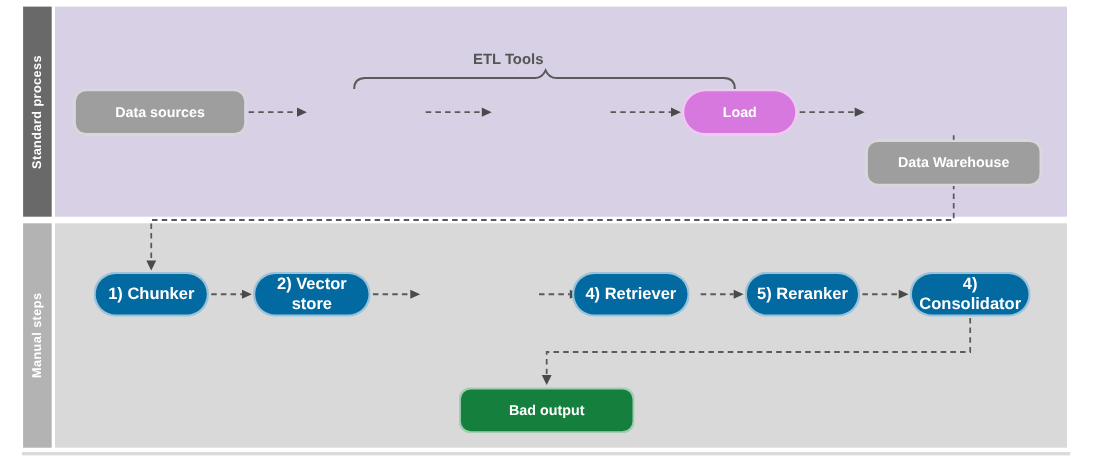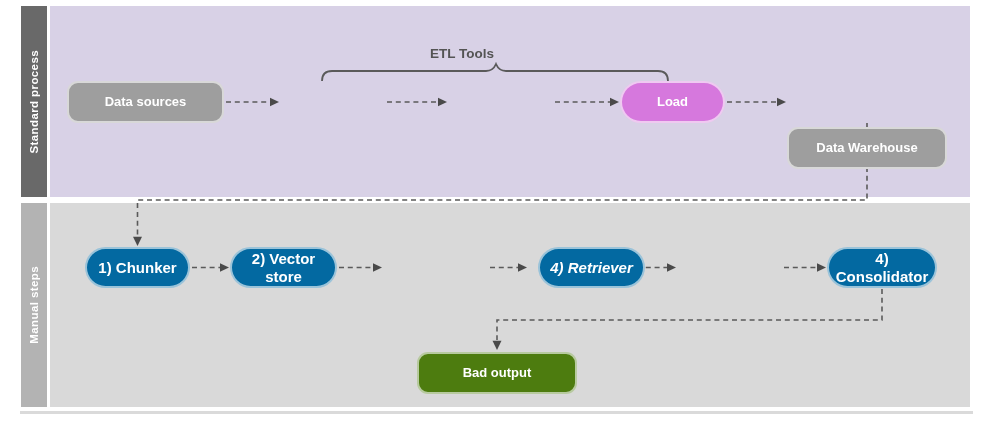--- a/index.html
+++ b/index.html
@@ -28,34 +28,34 @@
   .node{
     position:absolute;display:flex;align-items:center;justify-content:center;
     color:#ffffff;font-weight:bold;font-size:13px;text-align:center;line-height:1.15;
     box-sizing:border-box;border:2px solid rgba(255,255,255,0.6);padding:2px 6px;
   }
   .rect{border-radius:11px;}
   .pill{border-radius:22px;}
   .etl-step{background:#d678dd;}
   .gray-box{background:#9e9e9e;}
   .manual-step{background:#0369a1;font-size:15px;}
-  .bad{background:#4d7c0f;text-align:right;}
+  .bad{background:#15803d;text-align:right;}
 
   
   #n-data-sources{left:67px;top:81px;width:157px;height:42px;}
   #n-extract{left:280px;top:81px;width:105px;height:42px;}
   #n-transform{left:448px;top:81px;width:105px;height:42px;}
   #n-load{left:620px;top:81px;width:105px;height:42px;}
   #n-data-warehouse{left:787px;top:81px;width:160px;height:42px;margin-top:46px;}
 
   
   #n-chunker{left:85px;top:247px;width:105px;height:41px;}
   #n-vector-store{left:230px;top:247px;width:107px;height:41px;}
   #n-rewriter{left:383px;top:247px;width:105px;height:41px;}
-  #n-retriever{left:538px;top:247px;width:107px;height:41px;font-style:italic;}
+  #n-retriever{left:520px;top:247px;width:107px;height:41px;}
   #n-reranker{left:677px;top:247px;width:105px;height:41px;}
   #n-consolidator{left:827px;top:247px;width:110px;height:41px;}
   #n-bad-output{left:417px;top:352px;width:160px;height:42px;}
 
   .bracket-label{
     position:absolute;left:430px;top:46px;width:130px;
     color:#545454;font-weight:bold;font-size:13.5px;
   }
 
   svg.overlay{position:absolute;left:0;top:0;pointer-events:none;}
@@ -135,16 +135,17 @@
     </g>
   </svg>
 
   <div class="node rect gray-box" id="n-data-sources">Data sources</div>
   <div class="node pill etl-step" id="n-load">Load</div>
   <div class="node rect gray-box" id="n-data-warehouse">Data Warehouse</div>
 
   <div class="node pill manual-step" id="n-chunker">1) Chunker</div>
   <div class="node pill manual-step" id="n-vector-store">2) Vector store</div>
   <div class="node pill manual-step" id="n-retriever">4) Retriever</div>
+  <div class="node pill manual-step" id="n-reranker">5) Reranker</div>
   <div class="node pill manual-step" id="n-consolidator">4) Consolidator</div>
   <div class="node rect bad" id="n-bad-output">Bad output</div>
 
 </div>
 
 </body></html>

